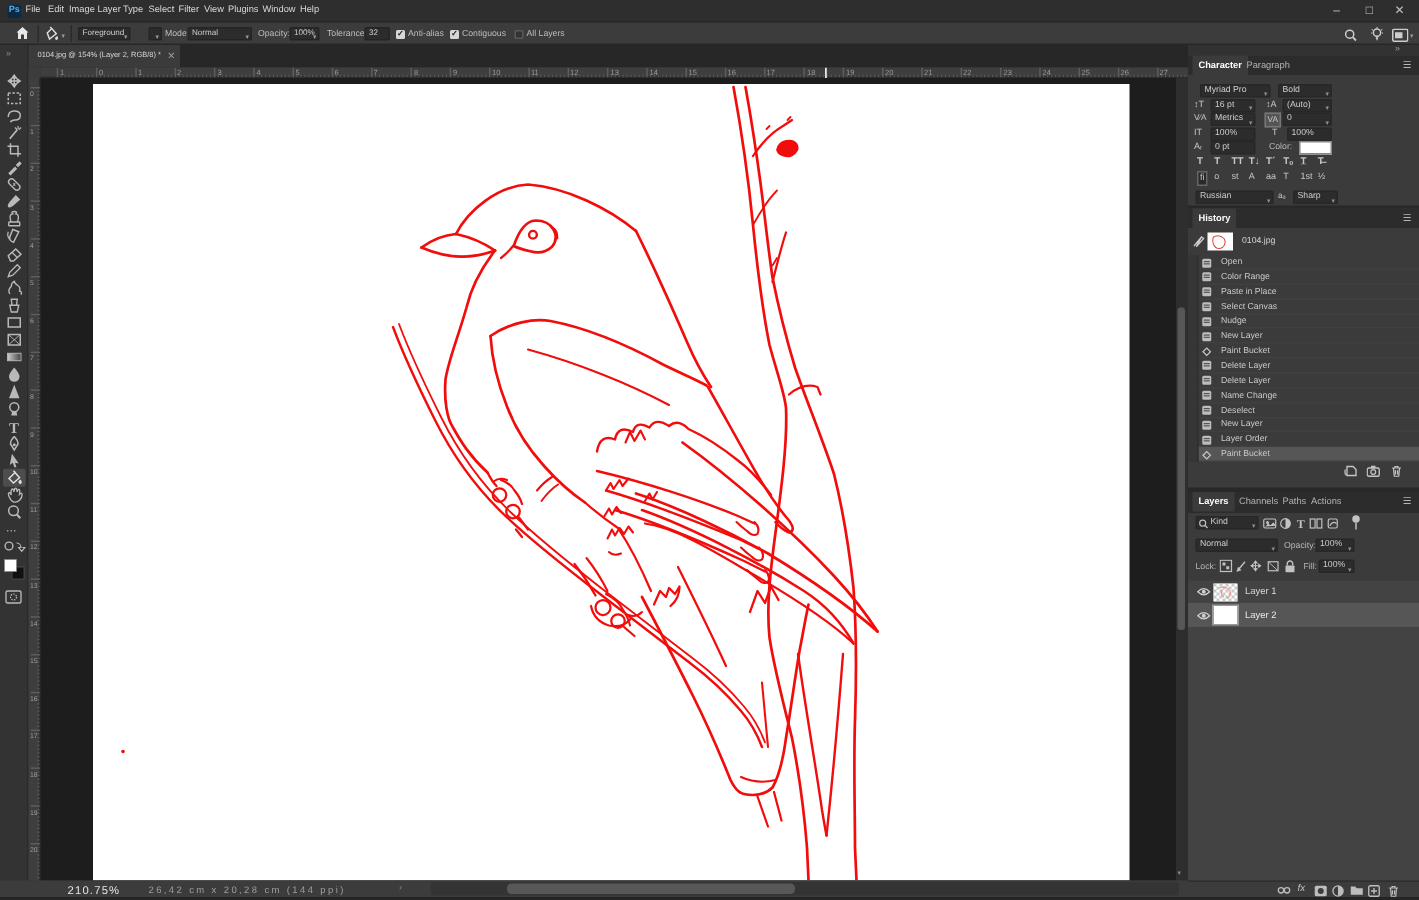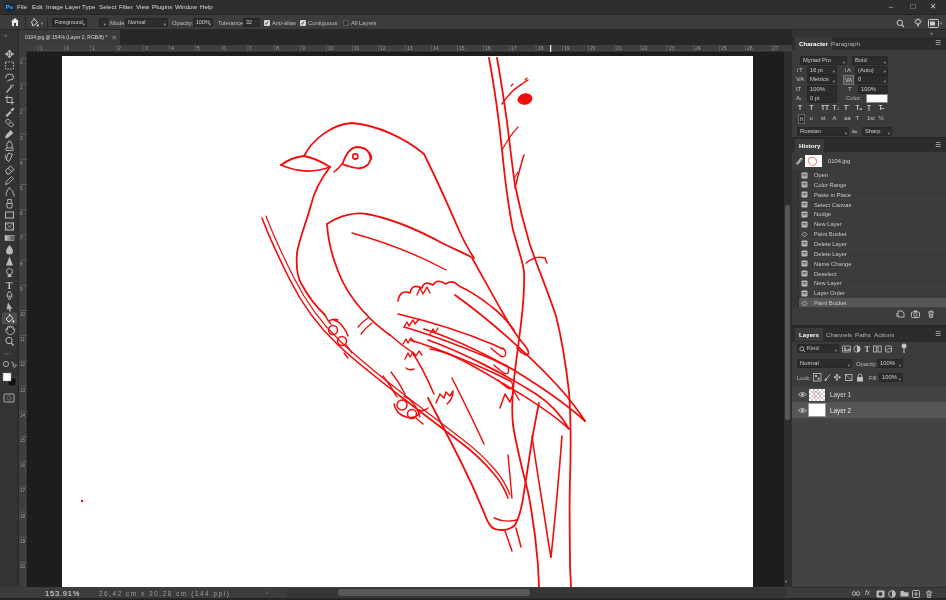--- a/index.html
+++ b/index.html
@@ -812,21 +812,21 @@
           <path d="M 440.0 94.0 C 445.0 85.0 450.0 77.0 456.0 71.0" fill="none" stroke="#f20d0d" stroke-width="1.2" stroke-linecap="round" stroke-linejoin="round"></path>
           <circle cx="20" cy="445" r="1.2" fill="#f20d0d"></circle>
         </svg>
     </div>
   </div>
   <div class="abs" id="vscroll">
       <div class="abs" id="vthumb"></div>
       <span class="abs" style="left:1px;top:527px;color:#8a8a8a;font-size:4.5px;">▾</span>
     </div>
   <div class="abs" id="statusbar">
-    <span class="abs" style="left:45px; top:1.5px; font-size:7.5px; letter-spacing:0.8px; color:#e4e4e4;">153.91%</span>
+    <span class="abs" style="left:45px; top:1.5px; font-size:7.5px; letter-spacing:0.8px; color:#e4e4e4;">210.75%</span>
     <span class="abs" style="left:99px; top:2.5px; font-size:6.3px; letter-spacing:1.6px; color:#9f9f9f;">26,42 cm x 20,28 cm (144 ppi)</span>
     <span class="abs" style="left:266px; top:2px; font-size:6px; color:#8a8a8a;">›</span>
     <div id="hscrolltrack">
         <div id="hthumb"></div>
       </div>
   </div>
   <div class="abs" id="bottomedge"></div>
   <div class="abs" id="panels">
       <div class="abs" style="left:0;top:0;width:154px;height:7px;background:#323232;"></div>
       <span class="abs" style="left:138px;top:0px;color:#9a9a9a;font-size:6px;">»</span>

